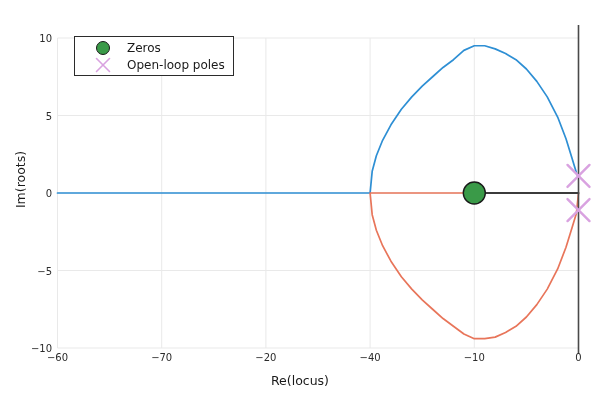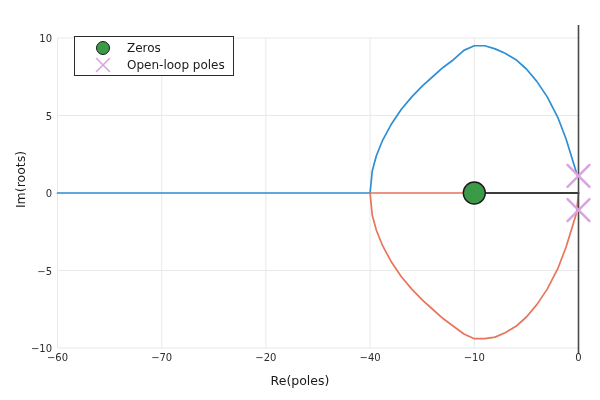--- a/index.html
+++ b/index.html
@@ -146,21 +146,21 @@
           <line x1="567.5" y1="164.95000000000002" x2="589.5" y2="186.95000000000002"></line>
           <line x1="567.5" y1="186.95000000000002" x2="589.5" y2="164.95000000000002"></line>
         </g>
         <g stroke="#d9a2e0" stroke-width="2.4" stroke-linecap="round">
           <line x1="567.5" y1="199.05" x2="589.5" y2="221.05"></line>
           <line x1="567.5" y1="221.05" x2="589.5" y2="199.05"></line>
         </g>
       </g>
   </svg>
 
-  <div class="xlabel">Re(poles)</div>
+  <div class="xlabel">Re(locus)</div>
   <div class="ylabel">Im(roots)</div>
 
   <div id="xticks">
       <div class="tick-label tick-x" style="left: 57.5px;">−60</div>
       <div class="tick-label tick-x" style="left: 161.7px;">−70</div>
       <div class="tick-label tick-x" style="left: 265.9px;">−20</div>
       <div class="tick-label tick-x" style="left: 370.1px;">−40</div>
       <div class="tick-label tick-x" style="left: 474.3px;">−10</div>
       <div class="tick-label tick-x" style="left: 578.5px;">0</div>
     </div>

